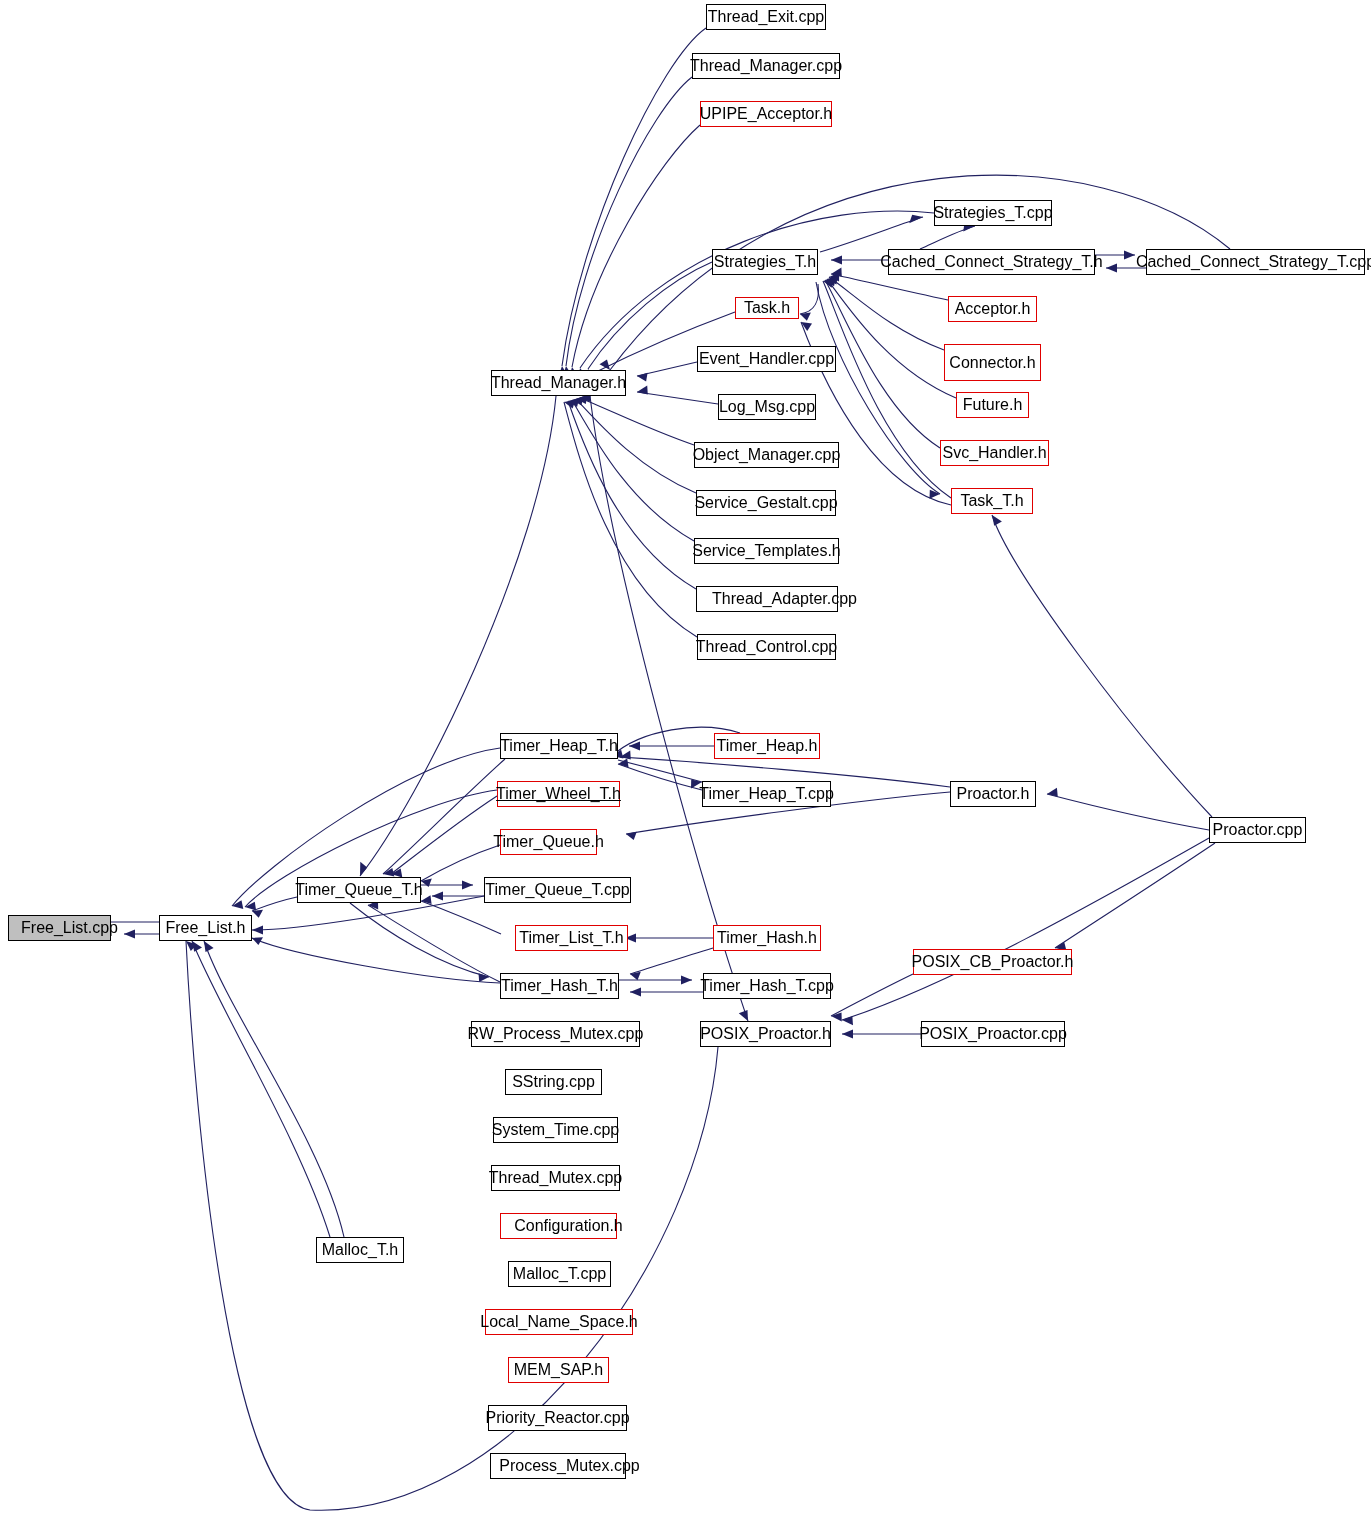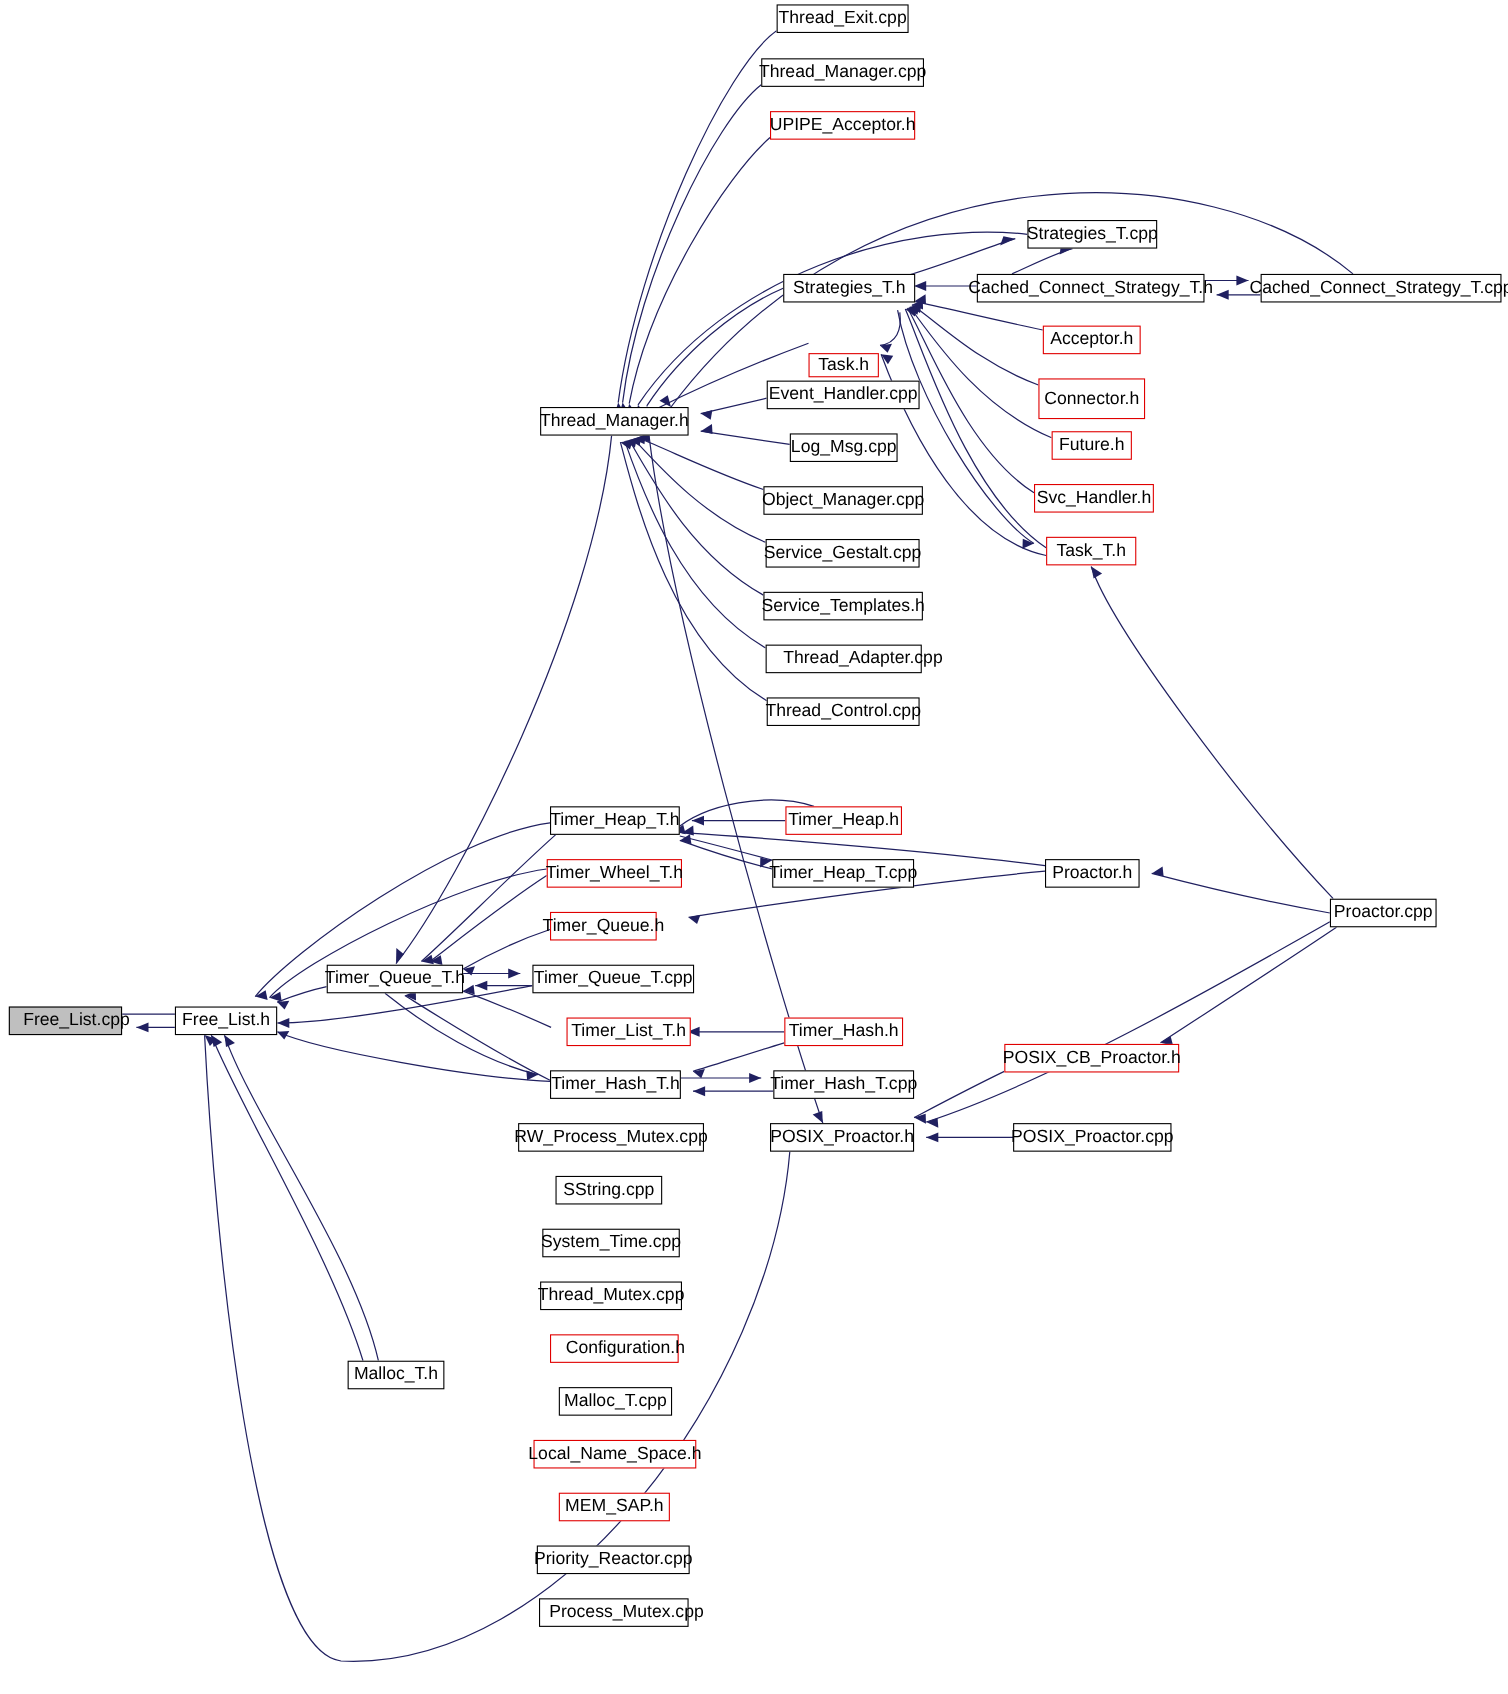--- a/index.html
+++ b/index.html
@@ -184,40 +184,40 @@
         <path class="edge-head" d="M800,314 l10.9,-1.5 l-4,8.2 z"></path>
         <path class="edge-path" d="M951,505 C880,490 830,400 801,322"></path>
         <path class="edge-head" d="M801,322 l6.2,9.1 l4.8,-7.6 z"></path>
       </g>
   </svg>
   <div id="node-layer">
       <div class="node-box" style="left: 706px; top: 4px; width: 120px; height: 26px;">Thread_Exit.cpp</div>
       <div class="node-box" style="left: 692px; top: 53px; width: 148px; height: 26px;">Thread_Manager.cpp</div>
       <div class="node-box red" style="left: 700px; top: 101px; width: 132px; height: 26px;">UPIPE_Acceptor.h</div>
       <div class="node-box" style="left: 934px; top: 200px; width: 118px; height: 26px;">Strategies_T.cpp</div>
-      <div class="node-box" style="left: 712px; top: 249px; width: 120px; height: 26px;">Strategies_T.h</div>
+      <div class="node-box" style="left: 712px; top: 249px; width: 106px; height: 26px;">Strategies_T.h</div>
       <div class="node-box" style="left: 888px; top: 249px; width: 207px; height: 26px;">Cached_Connect_Strategy_T.h</div>
       <div class="node-box" style="left: 1146px; top: 249px; width: 219px; height: 26px;">Cached_Connect_Strategy_T.cpp</div>
-      <div class="node-box red" style="left: 735px; top: 297px; width: 64px; height: 22px; margin-top: 24px;">Task.h</div>
+      <div class="node-box red" style="left: 735px; top: 297px; width: 64px; height: 22px;">Task.h</div>
       <div class="node-box red" style="left: 948px; top: 296px; width: 89px; height: 26px;">Acceptor.h</div>
       <div class="node-box" style="left: 697px; top: 346px; width: 139px; height: 26px;">Event_Handler.cpp</div>
       <div class="node-box red" style="left: 944px; top: 344px; width: 97px; height: 37px;">Connector.h</div>
       <div class="node-box" style="left: 491px; top: 370px; width: 135px; height: 26px;">Thread_Manager.h</div>
       <div class="node-box" style="left: 718px; top: 394px; width: 98px; height: 26px;">Log_Msg.cpp</div>
       <div class="node-box red" style="left: 956px; top: 392px; width: 73px; height: 26px;">Future.h</div>
       <div class="node-box" style="left: 694px; top: 442px; width: 145px; height: 26px;">Object_Manager.cpp</div>
       <div class="node-box red" style="left: 940px; top: 440px; width: 109px; height: 26px;">Svc_Handler.h</div>
       <div class="node-box" style="left: 696px; top: 490px; width: 140px; height: 26px;">Service_Gestalt.cpp</div>
       <div class="node-box red" style="left: 951px; top: 488px; width: 82px; height: 26px;">Task_T.h</div>
       <div class="node-box" style="left: 694px; top: 538px; width: 145px; height: 26px;">Service_Templates.h</div>
       <div class="node-box" style="left: 696px; top: 586px; width: 142px; height: 26px; padding-left: 35px;">Thread_Adapter.cpp</div>
       <div class="node-box" style="left: 697px; top: 634px; width: 139px; height: 26px;">Thread_Control.cpp</div>
       <div class="node-box" style="left: 500px; top: 733px; width: 118px; height: 26px;">Timer_Heap_T.h</div>
       <div class="node-box red" style="left: 714px; top: 733px; width: 106px; height: 26px;">Timer_Heap.h</div>
-      <div class="node-box red" style="left: 497px; top: 781px; width: 123px; height: 26px;">Timer_Wheel_T.h</div>
+      <div class="node-box red" style="left: 497px; top: 781px; width: 123px; height: 26px; text-decoration: underline;">Timer_Wheel_T.h</div>
       <div class="node-box" style="left: 702px; top: 781px; width: 129px; height: 26px;">Timer_Heap_T.cpp</div>
       <div class="node-box" style="left: 950px; top: 781px; width: 86px; height: 26px;">Proactor.h</div>
       <div class="node-box red" style="left: 500px; top: 829px; width: 97px; height: 26px;">Timer_Queue.h</div>
       <div class="node-box" style="left: 1209px; top: 817px; width: 97px; height: 26px;">Proactor.cpp</div>
       <div class="node-box" style="left: 297px; top: 877px; width: 124px; height: 26px;">Timer_Queue_T.h</div>
       <div class="node-box" style="left: 484px; top: 877px; width: 147px; height: 26px;">Timer_Queue_T.cpp</div>
       <div class="node-box highlight" style="left: 8px; top: 915px; width: 103px; height: 26px; padding-left: 20px;">Free_List.cpp</div>
       <div class="node-box" style="left: 159px; top: 915px; width: 93px; height: 26px;">Free_List.h</div>
       <div class="node-box red" style="left: 515px; top: 925px; width: 113px; height: 26px;">Timer_List_T.h</div>
       <div class="node-box red" style="left: 713px; top: 925px; width: 108px; height: 26px;">Timer_Hash.h</div>

